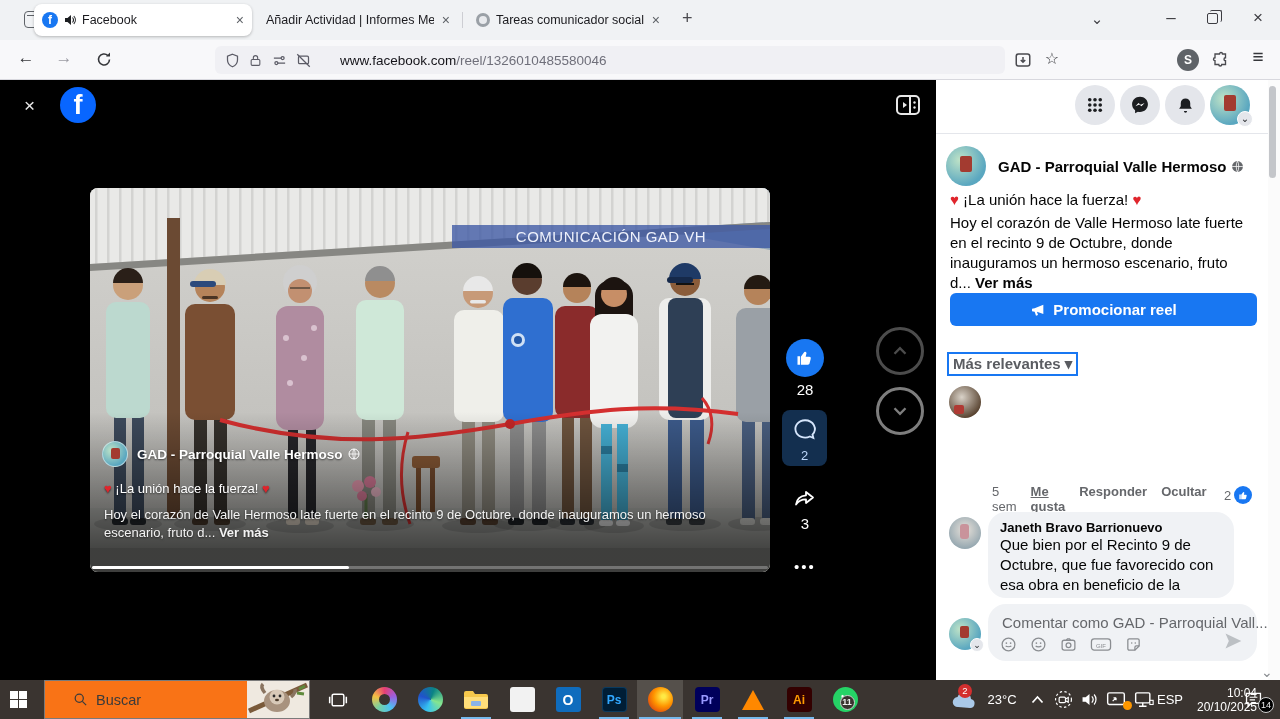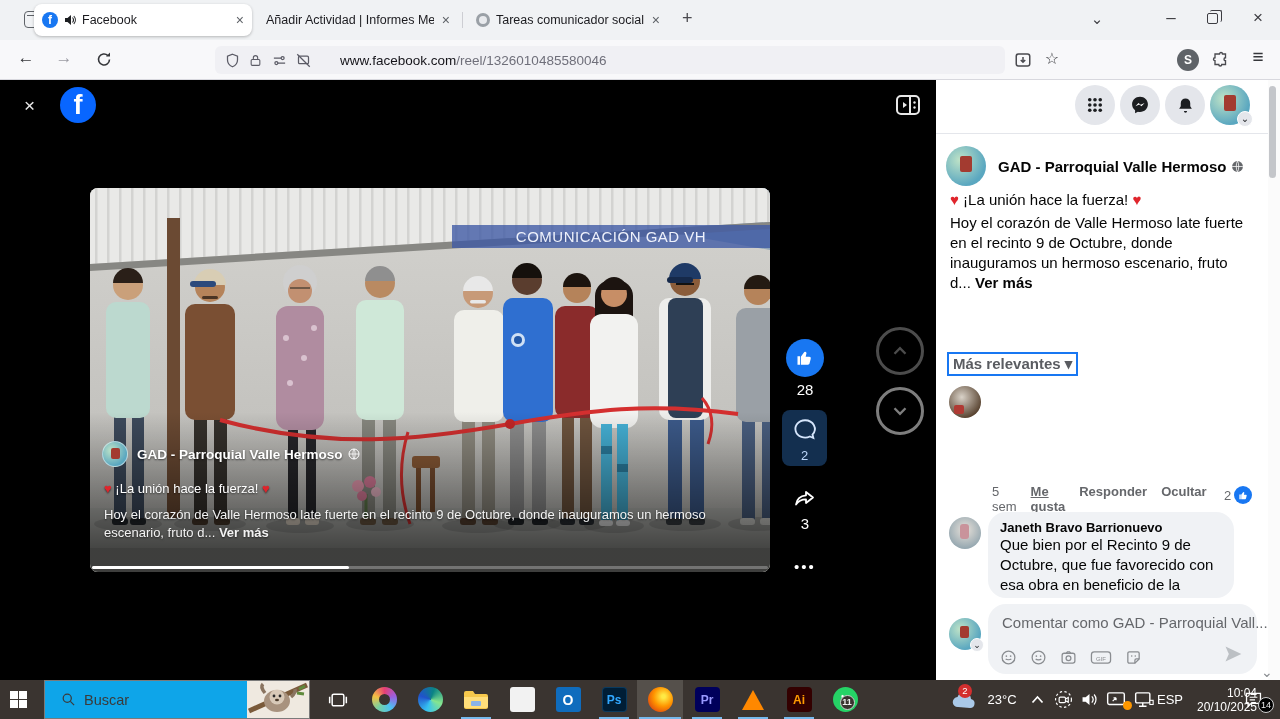--- a/index.html
+++ b/index.html
@@ -94,31 +94,31 @@
   .cbubble { position:absolute; background:#f0f2f5; border-radius:18px; padding:8px 12px; }
   .cauthor { font-size:13px; font-weight:bold; color:#050505; }
   .ctext { font-size:15px; line-height:20px; color:#050505; }
   .cmeta { position:absolute; display:flex; align-items:flex-start; font-size:13px; color:#65676b; }
   .cmeta .m { margin-right:14px; line-height:15px; }
   .cmeta .bold { font-weight:bold; }
   .clikes { position:absolute; display:flex; align-items:center; gap:3px; font-size:13px; color:#65676b; }
   .mini-like { width:18px; height:18px; border-radius:50%; background:#1877f2; display:flex; align-items:center; justify-content:center; }
 
   .composer { position:absolute; left:0; top:518px; width:332px; height:82px; background:#fff; }
-  .composer-bubble { position:absolute; left:52px; top:6px; width:269px; height:70px; background:#f0f2f5; border-radius:18px; }
+  .composer-bubble { position:absolute; left:52px; top:6px; width:269px; height:57px; background:#f0f2f5; border-radius:18px; }
   .composer-ph { position:absolute; left:14px; top:10px; font-size:15px; color:#65676b; white-space:nowrap; }
   .composer-icons { position:absolute; left:12px; bottom:8px; display:flex; gap:13px; }
   .composer-send { position:absolute; right:14px; bottom:10px; }
   .panel-chev-down { position:absolute; left:1261px; top:664px; color:#8a8d91; font-size:14px; }
 
   
   .taskbar { position:absolute; left:0; top:680px; width:1280px; height:39px; background:#3a3430; }
   .tb-start { position:absolute; left:10px; top:11px; width:17px; height:17px; display:grid; grid-template-columns:8px 8px; grid-template-rows:8px 8px; gap:1px; }
   .tb-start div { background:#fff; }
-  .tb-search { position:absolute; left:44px; top:0; width:266px; height:39px; background:#0ea5e9; border:1px solid #7a7a7a; display:flex; align-items:center; }
+  .tb-search { position:absolute; left:44px; top:0; width:266px; height:39px; background:#f97316; border:1px solid #7a7a7a; display:flex; align-items:center;padding-left:12px; }
   .tb-search-text { font-size:14.5px; color:#3b3b3b; margin-left:8px; flex:1; }
   .tb-sloth { width:62px; height:37px; flex:none; }
   .tb-cell { position:absolute; top:0; width:46px; height:39px; display:flex; align-items:center; justify-content:center; }
   .tb-cell.active { background:#55504b; }
   .tb-underline { position:absolute; bottom:0; left:8px; right:8px; height:2.5px; background:#76b9ed; }
   .tb-cell.active .tb-underline { left:2px; right:2px; }
   .appicon { width:25px; height:25px; border-radius:4px; display:flex; align-items:center; justify-content:center; font-weight:bold; font-size:12px; }
   .icon-ps { background:#001e36; color:#31a8ff; border:1px solid #31a8ff33; }
   .icon-pr { background:#00005b; color:#9999ff; }
   .icon-ai { background:#330000; color:#ff9a00; }
@@ -500,20 +500,26 @@
     <div class="fp-title">
       <span class="heart" style="font-size:15px;">♥</span>
       <span>¡La unión hace la fuerza!</span>
       <span class="heart" style="font-size:15px;">♥</span>
     </div>
     <div class="fp-body">
       <span>Hoy el corazón de Valle Hermoso late fuerte en el recinto 9 de Octubre, donde inauguramos un hermoso escenario, fruto d...</span>
       <span class="see-more">Ver más</span>
     </div>
 
+    <div class="promote-btn">
+      <svg width="16" height="16" viewBox="0 0 24 24">
+          <path d="M3 10v4l4 .5 2 6 3-1-1.6-4.8L20 18V4L7 9.5z" fill="#fff"></path>
+        </svg>
+      <span>Promocionar reel</span>
+    </div>
 
     <div class="sort-ctl">
       <span>Más relevantes</span>
       <span>▾</span>
     </div>
 
     <div class="cavatar a1" style="left:13px; top:306px;"></div>
     <div class="cmeta" style="left:56px; top:404px; width:220px;">
       <span class="m" style="width:28px;">5 sem</span>
       <span class="m bold" style="width:38px;text-decoration:underline;">Me gusta</span>

